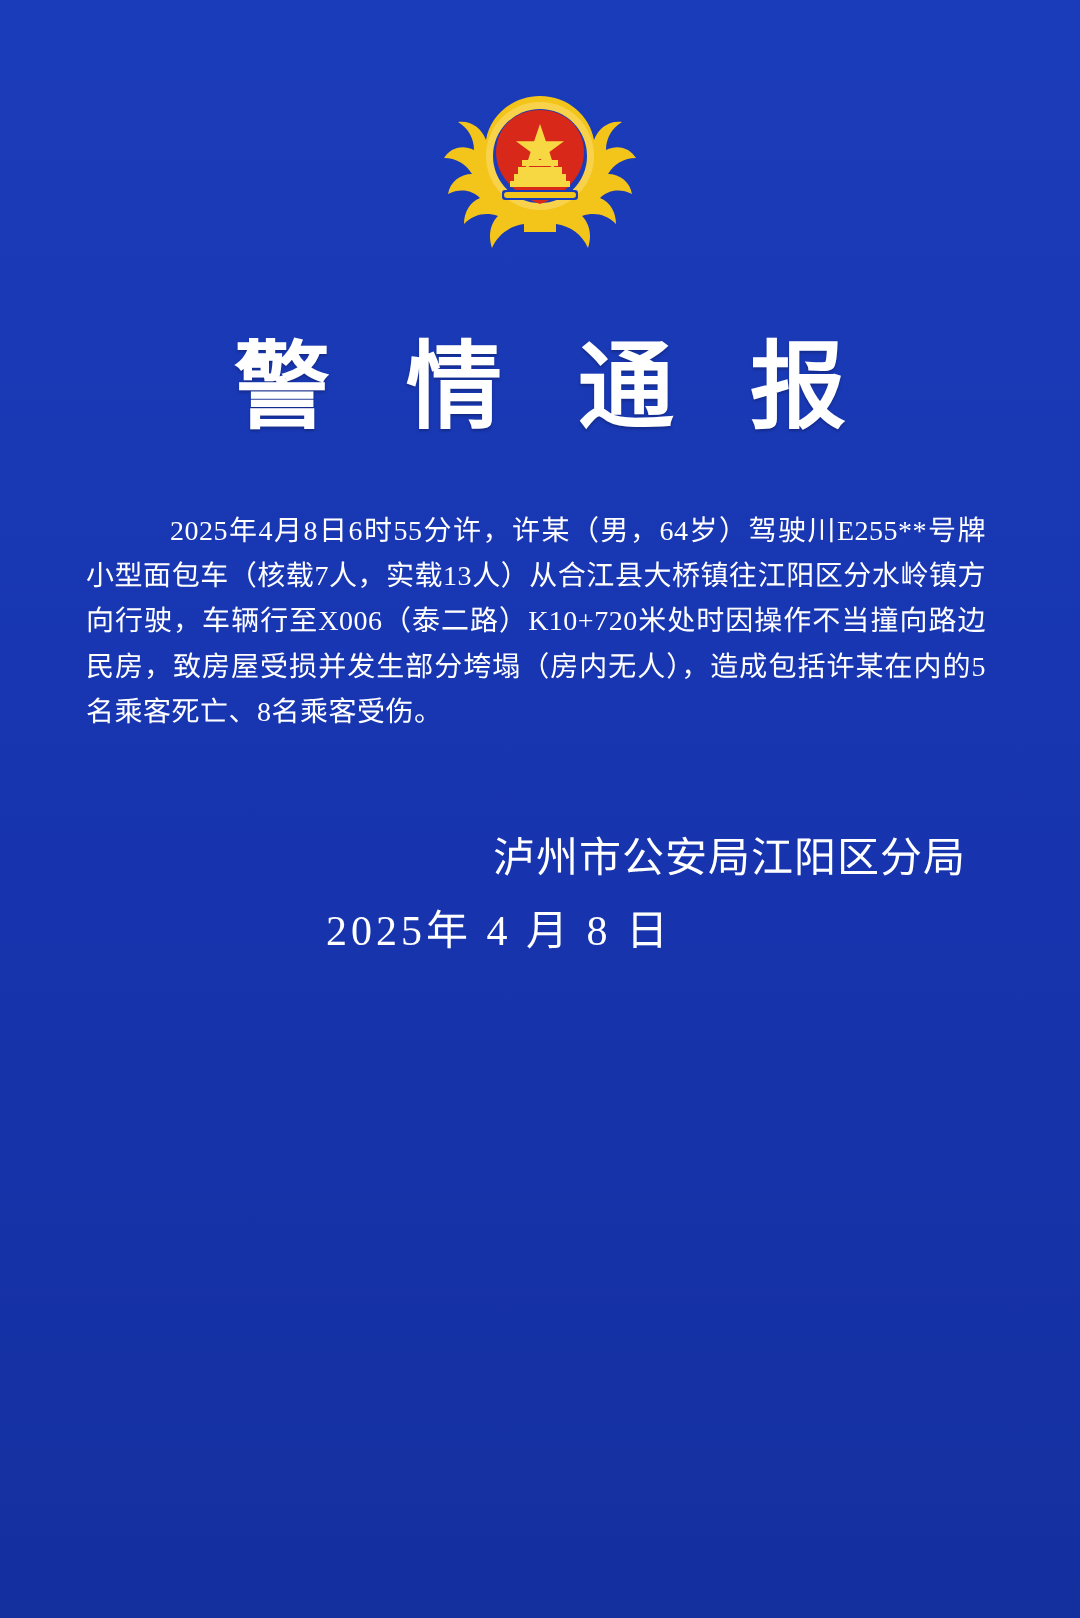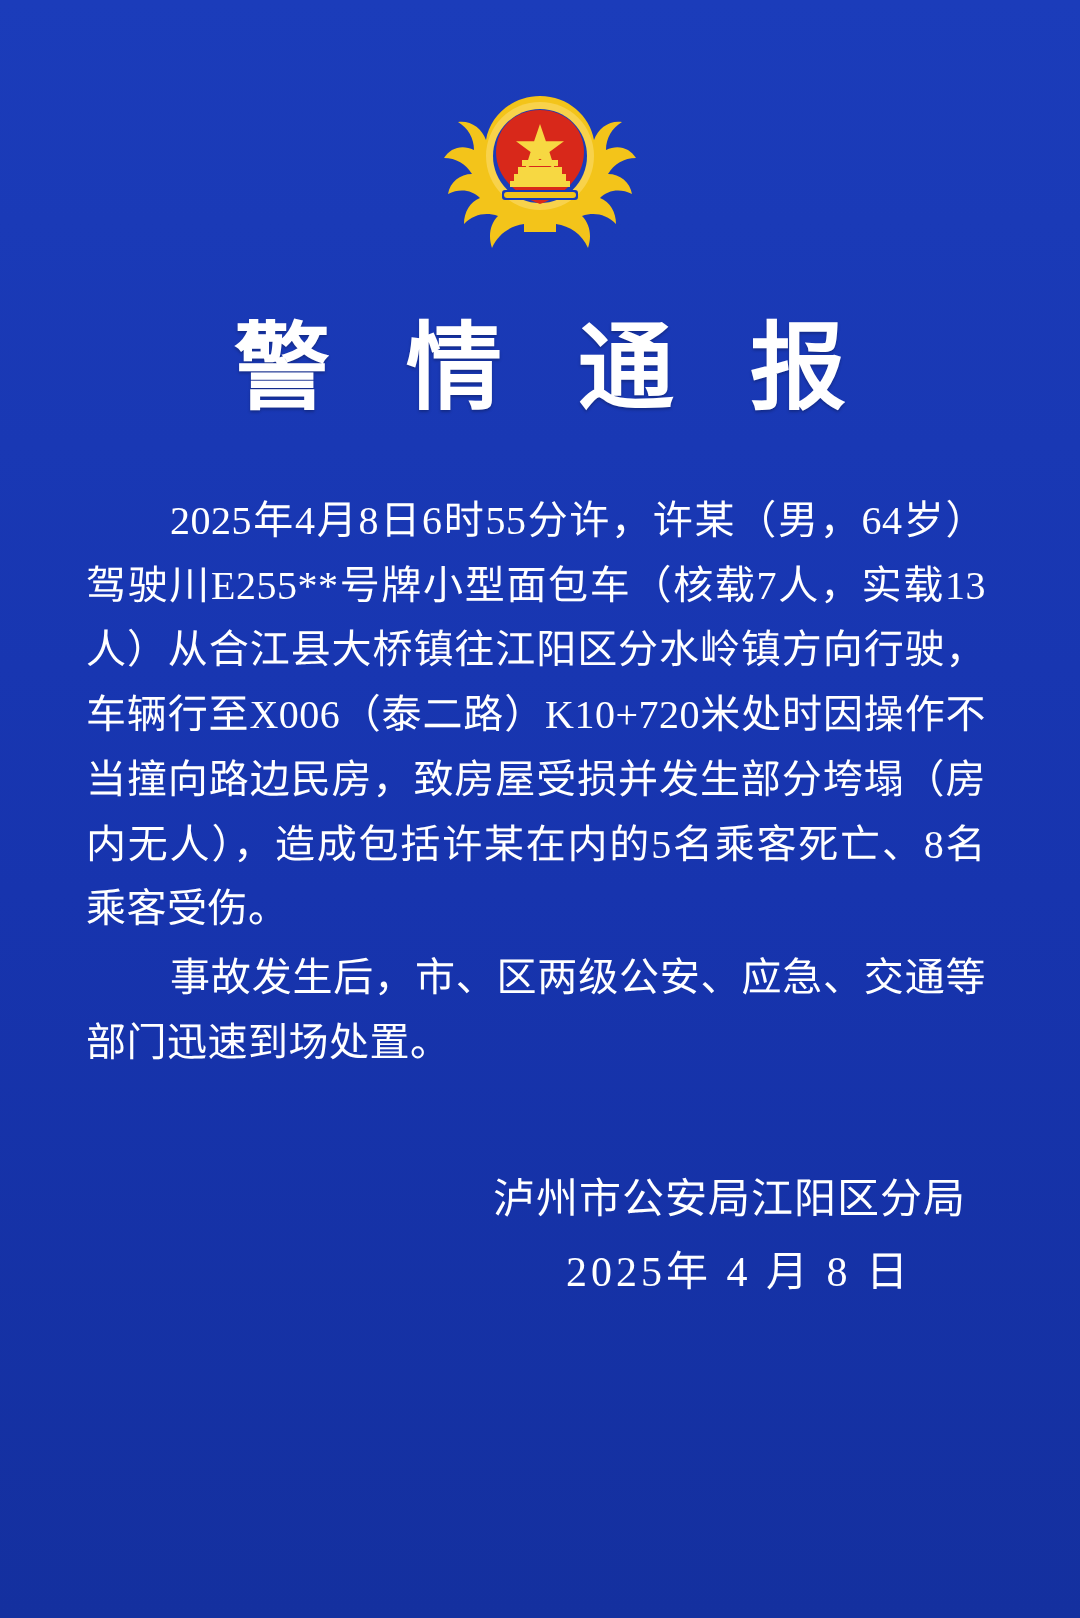--- a/index.html
+++ b/index.html
@@ -31,38 +31,38 @@
     justify-content: center;
   }
   .emblem {
     width: 200px;
     height: 192px;
     display: block;
   }
 
   
   .title {
-    margin-top: 40px;
+    margin-top: 59px;
     text-align: center;
     font-size: 96px;
     line-height: 1.15;
     font-weight: 700;
     letter-spacing: 26px;
     text-indent: 26px;
     color: #ffffff;
     font-family: "Liberation Serif", "DejaVu Serif", serif;
     text-shadow: 0 2px 3px rgba(0,0,0,0.25);
   }
 
   
   .body-text {
     margin-top: 44px;
   }
   .para {
-    font-size: 40px;
+    font-size: 28px;
     line-height: 1.62;
     text-align: justify;
     text-justify: inter-ideograph;
     text-indent: 84px;
     margin: 0 8px 4px 0;
     color: #ffffff;
     letter-spacing: 0.5px;
   }
 
   
@@ -76,20 +76,21 @@
     line-height: 1.5;
     letter-spacing: 1px;
     text-align: right;
   }
   .sign-date {
     font-size: 42px;
     line-height: 1.5;
     margin-top: 10px;
     letter-spacing: 4px;
     padding-right: 54px;
+    text-align: center;
   }
 </style>
 </head>
 <body>
 
 <div class="poster">
 
   <div class="emblem-wrap">
     <svg class="emblem" viewBox="0 0 200 192" aria-hidden="true">
 
@@ -111,21 +112,20 @@
 
       <rect x="62" y="108" width="76" height="10" rx="3" fill="#1a3cb8"></rect>
       <rect x="64" y="110" width="72" height="6" rx="3" fill="#f3c41a"></rect>
     </svg>
   </div>
 
   <h1 class="title">警 情 通 报</h1>
 
   <div class="body-text">
     <p class="para">2025年4月8日6时55分许，许某（男，64岁）驾驶川E255**号牌小型面包车（核载7人，实载13人）从合江县大桥镇往江阳区分水岭镇方向行驶，车辆行至X006（泰二路）K10+720米处时因操作不当撞向路边民房，致房屋受损并发生部分垮塌（房内无人），造成包括许某在内的5名乘客死亡、8名乘客受伤。</p>
-    <p class="para">事故发生后，市、区两级公安、应急、交通等部门迅速到场处置。</p>
   </div>
 
   <div class="signature">
     <div class="sign-org">泸州市公安局江阳区分局</div>
     <div class="sign-date">2025年 4 月 8 日</div>
   </div>
 
 </div>
 
 </body></html>

